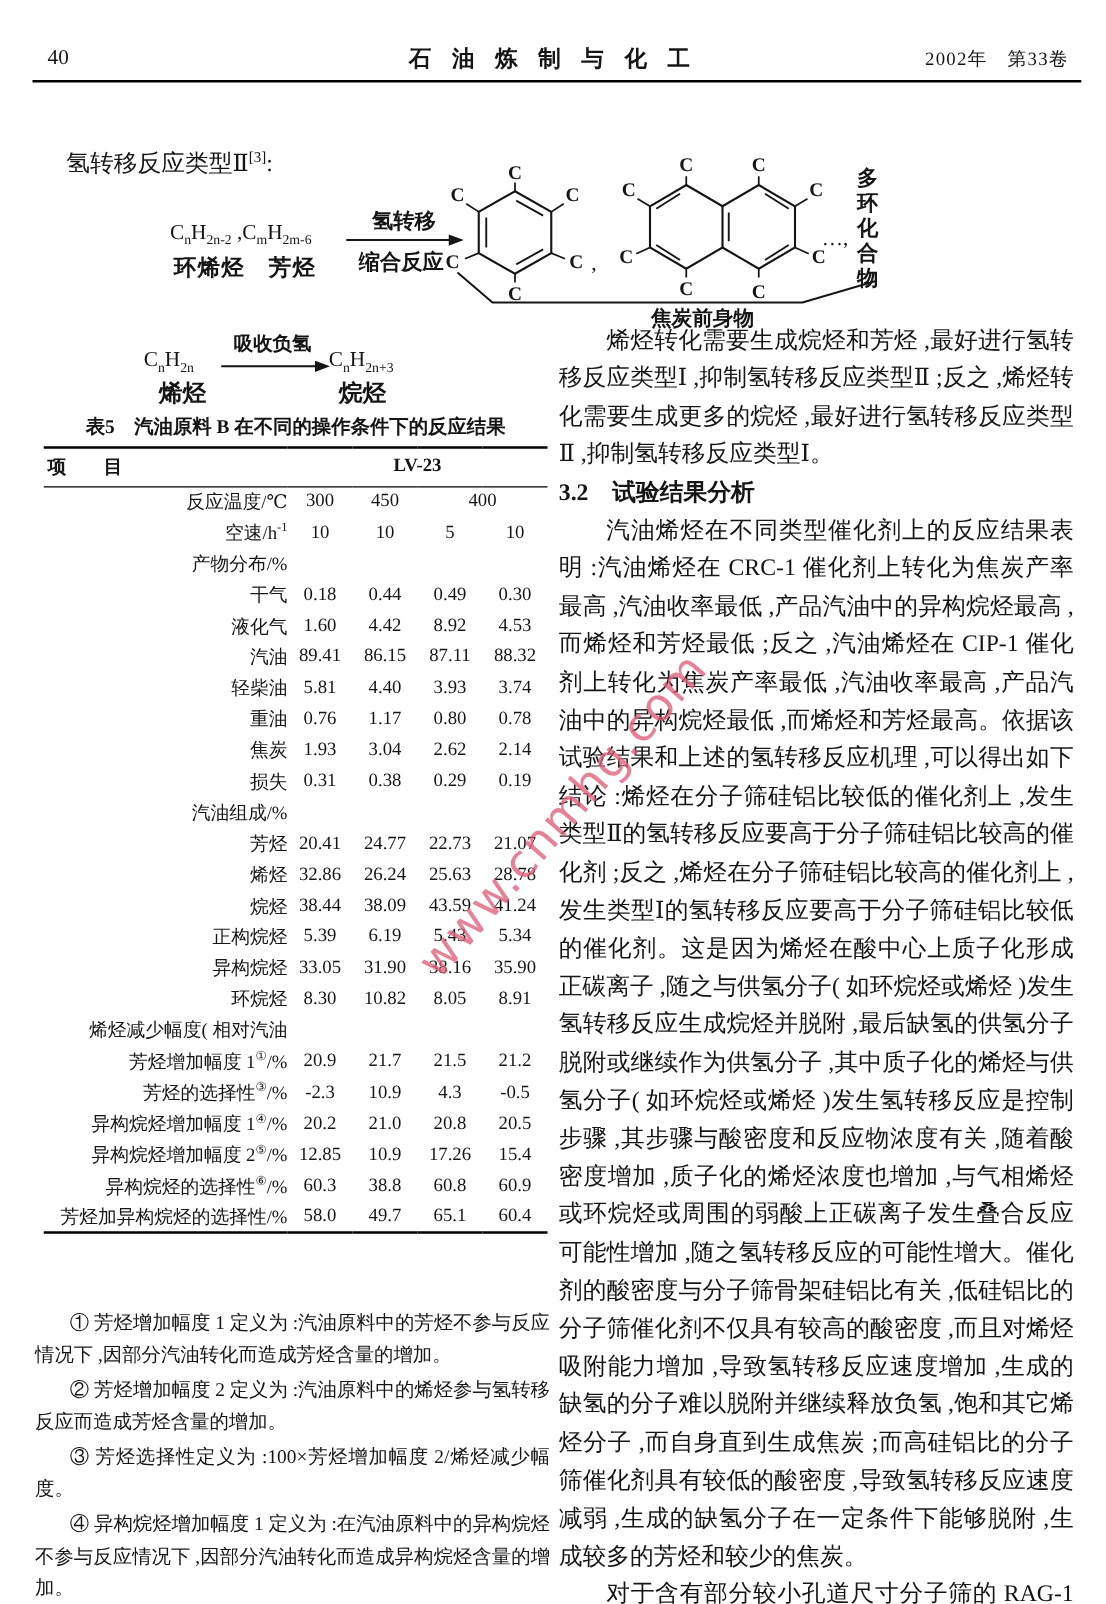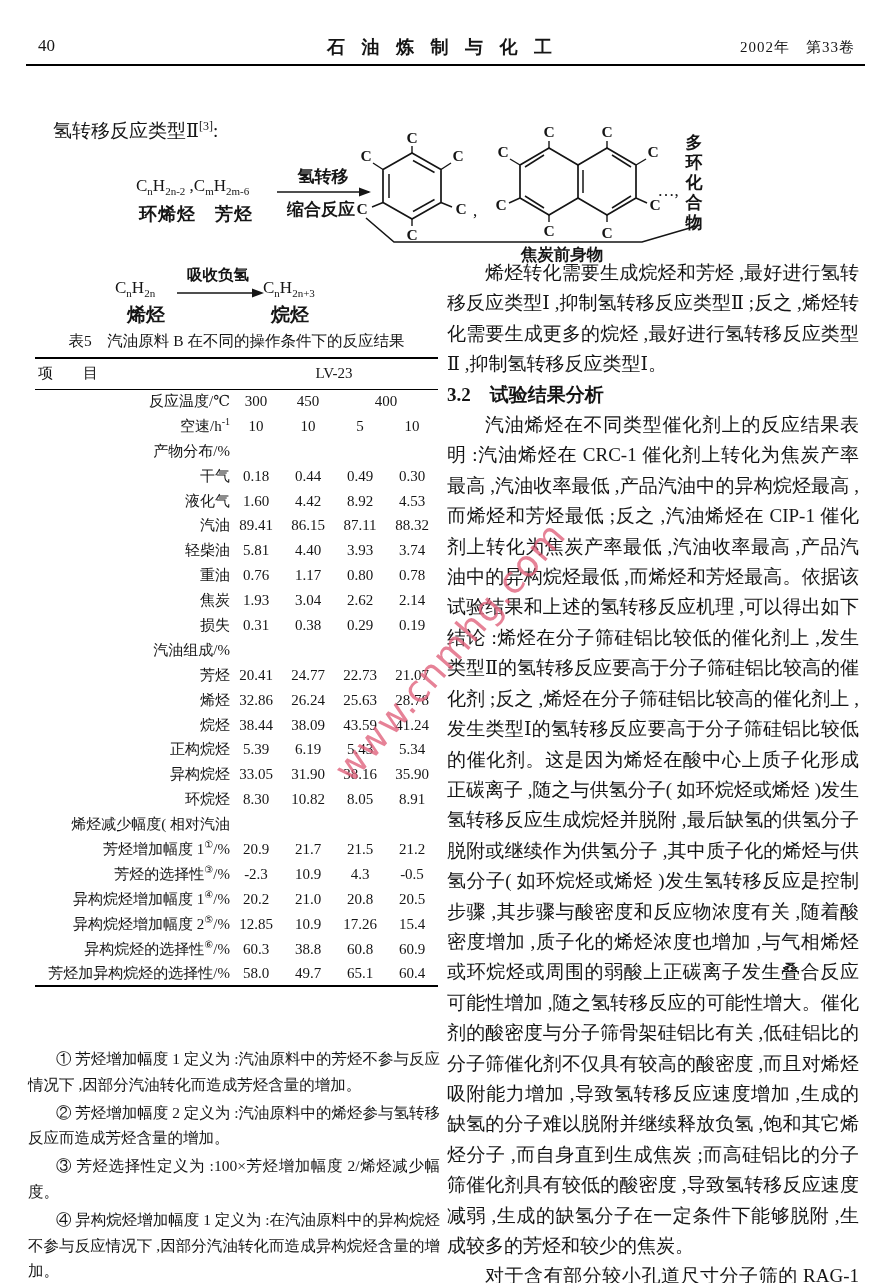--- a/index.html
+++ b/index.html
@@ -35,24 +35,24 @@
   #rx2 { left:35px; top:262px; width:403px; height:72px; }
   #rx2 svg { position:absolute; left:0; top:0; }
   #rx2 svg text { font-family:"Liberation Serif","DejaVu Serif",serif; fill:#151515; }
   #f2a { left:80px;  top:16px; }
   #f2b { left:228px; top:16px; }
   .rx2-name { font-size:19px; font-weight:600; }
   #rx2-left-name  { left:92px;  top:40px; }
   #rx2-right-name { left:236px; top:40px; }
 
   
-  #tbl-title { left:35px; top:331px; width:403px; text-align:center; font-weight:normal; font-size:15.5px; }
+  #tbl-title { left:35px; top:331px; width:403px; text-align:center; font-weight:bold; font-size:15.5px; }
   #tbl { left:35px; top:357px; width:403px; border-collapse:collapse;
          border-top:2.2px solid #000; border-bottom:2.2px solid #000; font-size:15px; }
-  #tbl thead th { font-weight:normal; border-bottom:1.6px solid #000; height:31px;margin-top:20px; }
+  #tbl thead th { font-weight:bold; border-bottom:1.6px solid #000; height:31px;margin-top:20px; }
   #tbl th.item  { text-align:left; padding-left:3px; }
   #tbl th.group { text-align:center; }
   #tbl tbody tr { height:24.9px; }
   #tbl td.lbl   { text-align:right; white-space:nowrap; }
   #tbl td.num   { text-align:center; }
   #tbl .ind0 { padding-left:3px; }
   #tbl .ind1 { padding-left:18px; }
   #tbl .ind2 { padding-left:34px; }
   #tbl sup { font-size:10px; }
 

